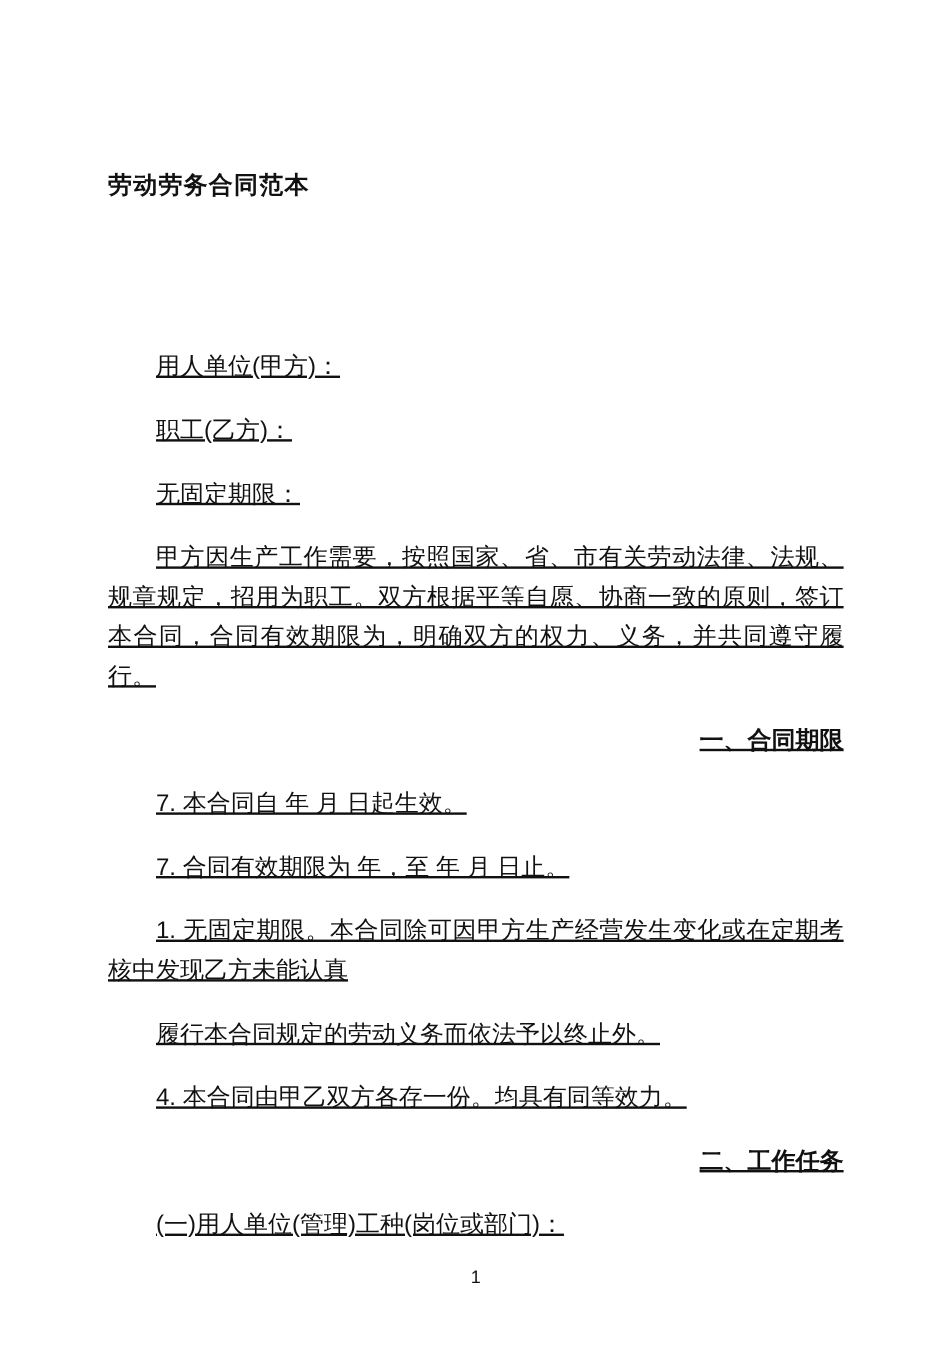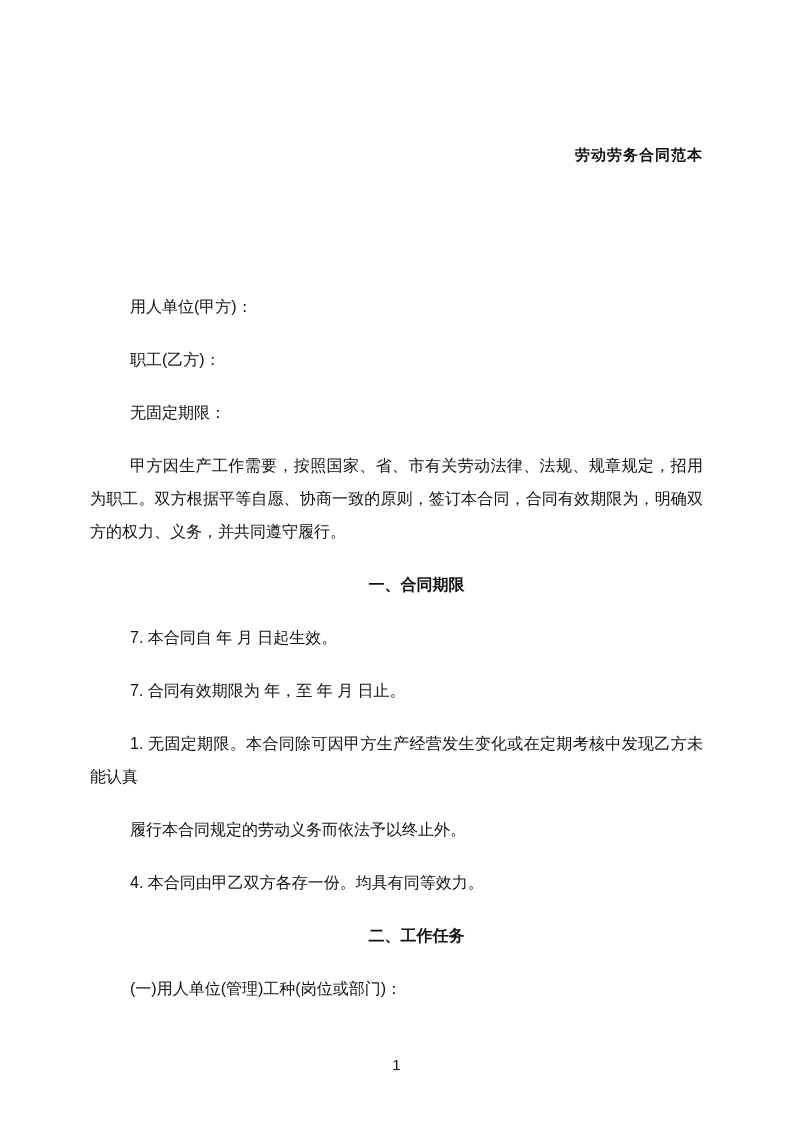--- a/index.html
+++ b/index.html
@@ -16,37 +16,38 @@
     font-family: "Liberation Sans", "DejaVu Sans", sans-serif;
     overflow: hidden;
     box-sizing: border-box;
   }
   .content {
     box-sizing: border-box;
     padding: 140px 90px 0 90px;
   }
   .doc-title {
     margin: 0 0 120px 0;
-    text-align: right;
-    font-size: 15px;
+    text-align: left;
+    font-size: 20px;
     line-height: 30px;
     font-weight: bold;
     letter-spacing: 1px;
   }
   p.para {
     margin: 0 0 20px 0;
-    font-size: 16px;
+    font-size: 20px;
     line-height: 33px;
     text-align: justify;
     text-indent: 40px;
     word-break: break-all;
+    text-decoration: underline;
   }
   p.para.heading {
     font-weight: bold;
-    text-align: center;
+    text-align: right;
   }
   .page-number {
     position: absolute;
     left: 0;
     right: 0;
     bottom: 48px;
     text-align: center;
     font-size: 15px;
     line-height: 18px;
     color: #111111;

